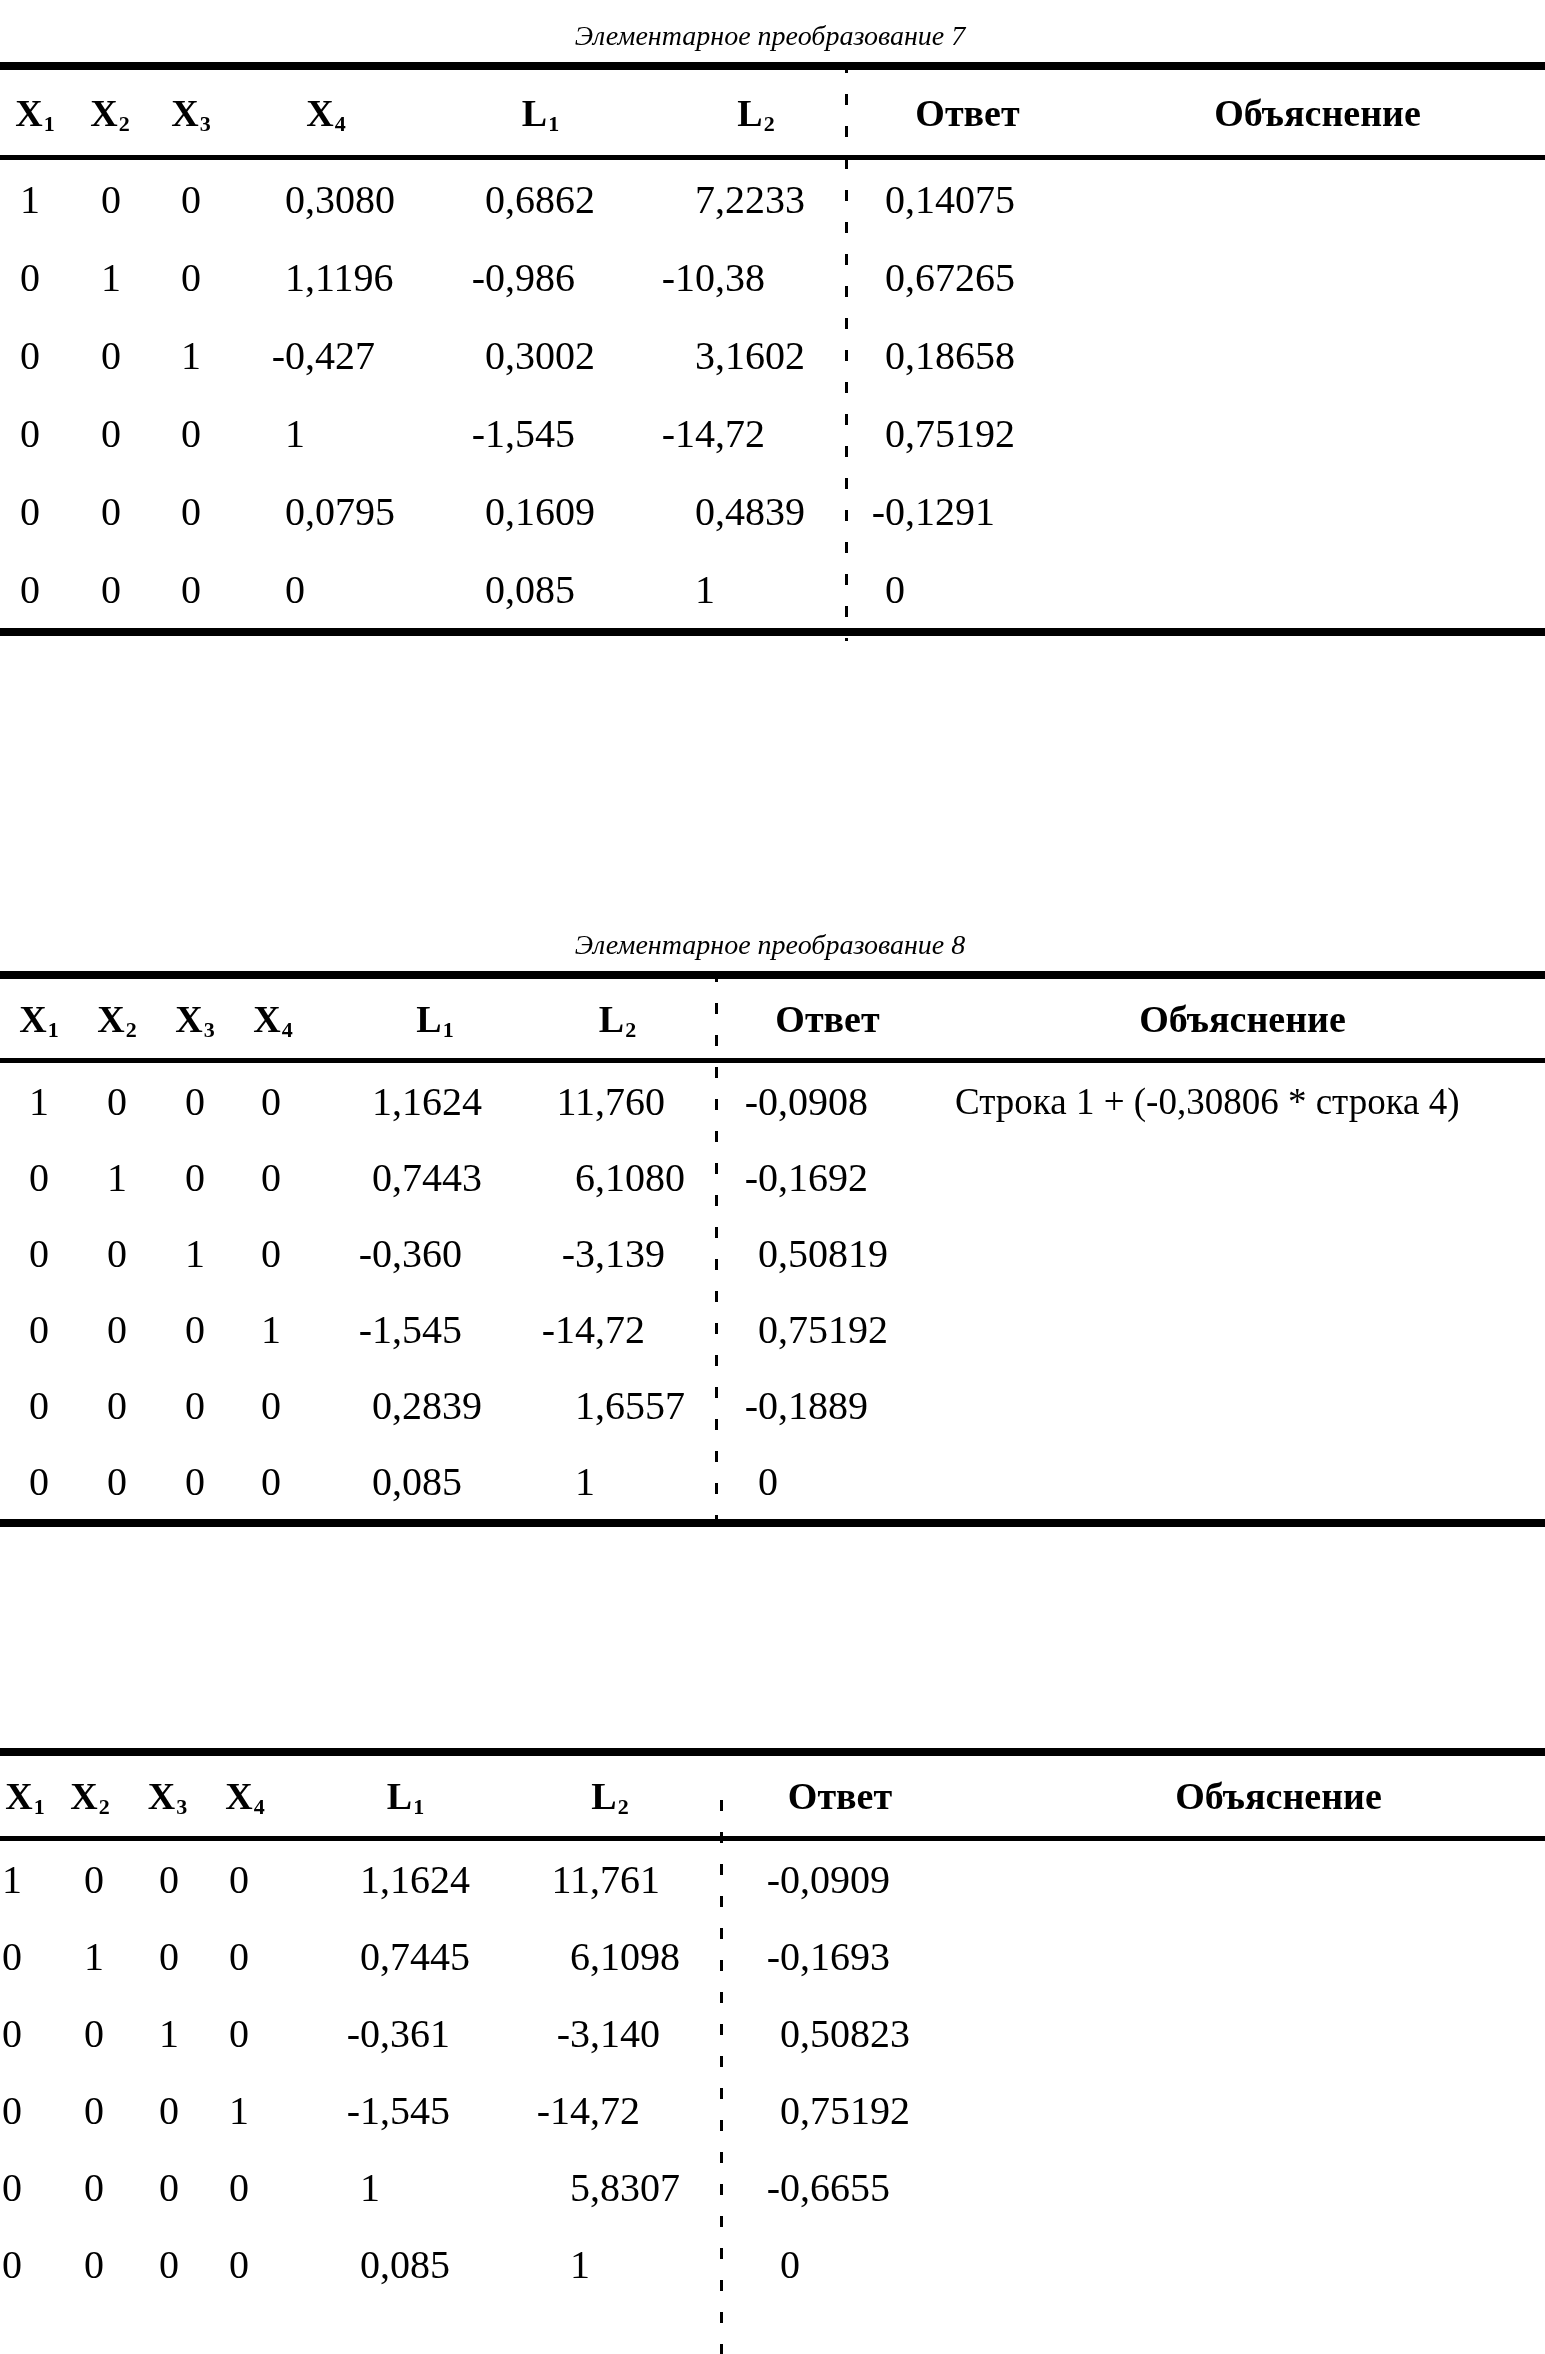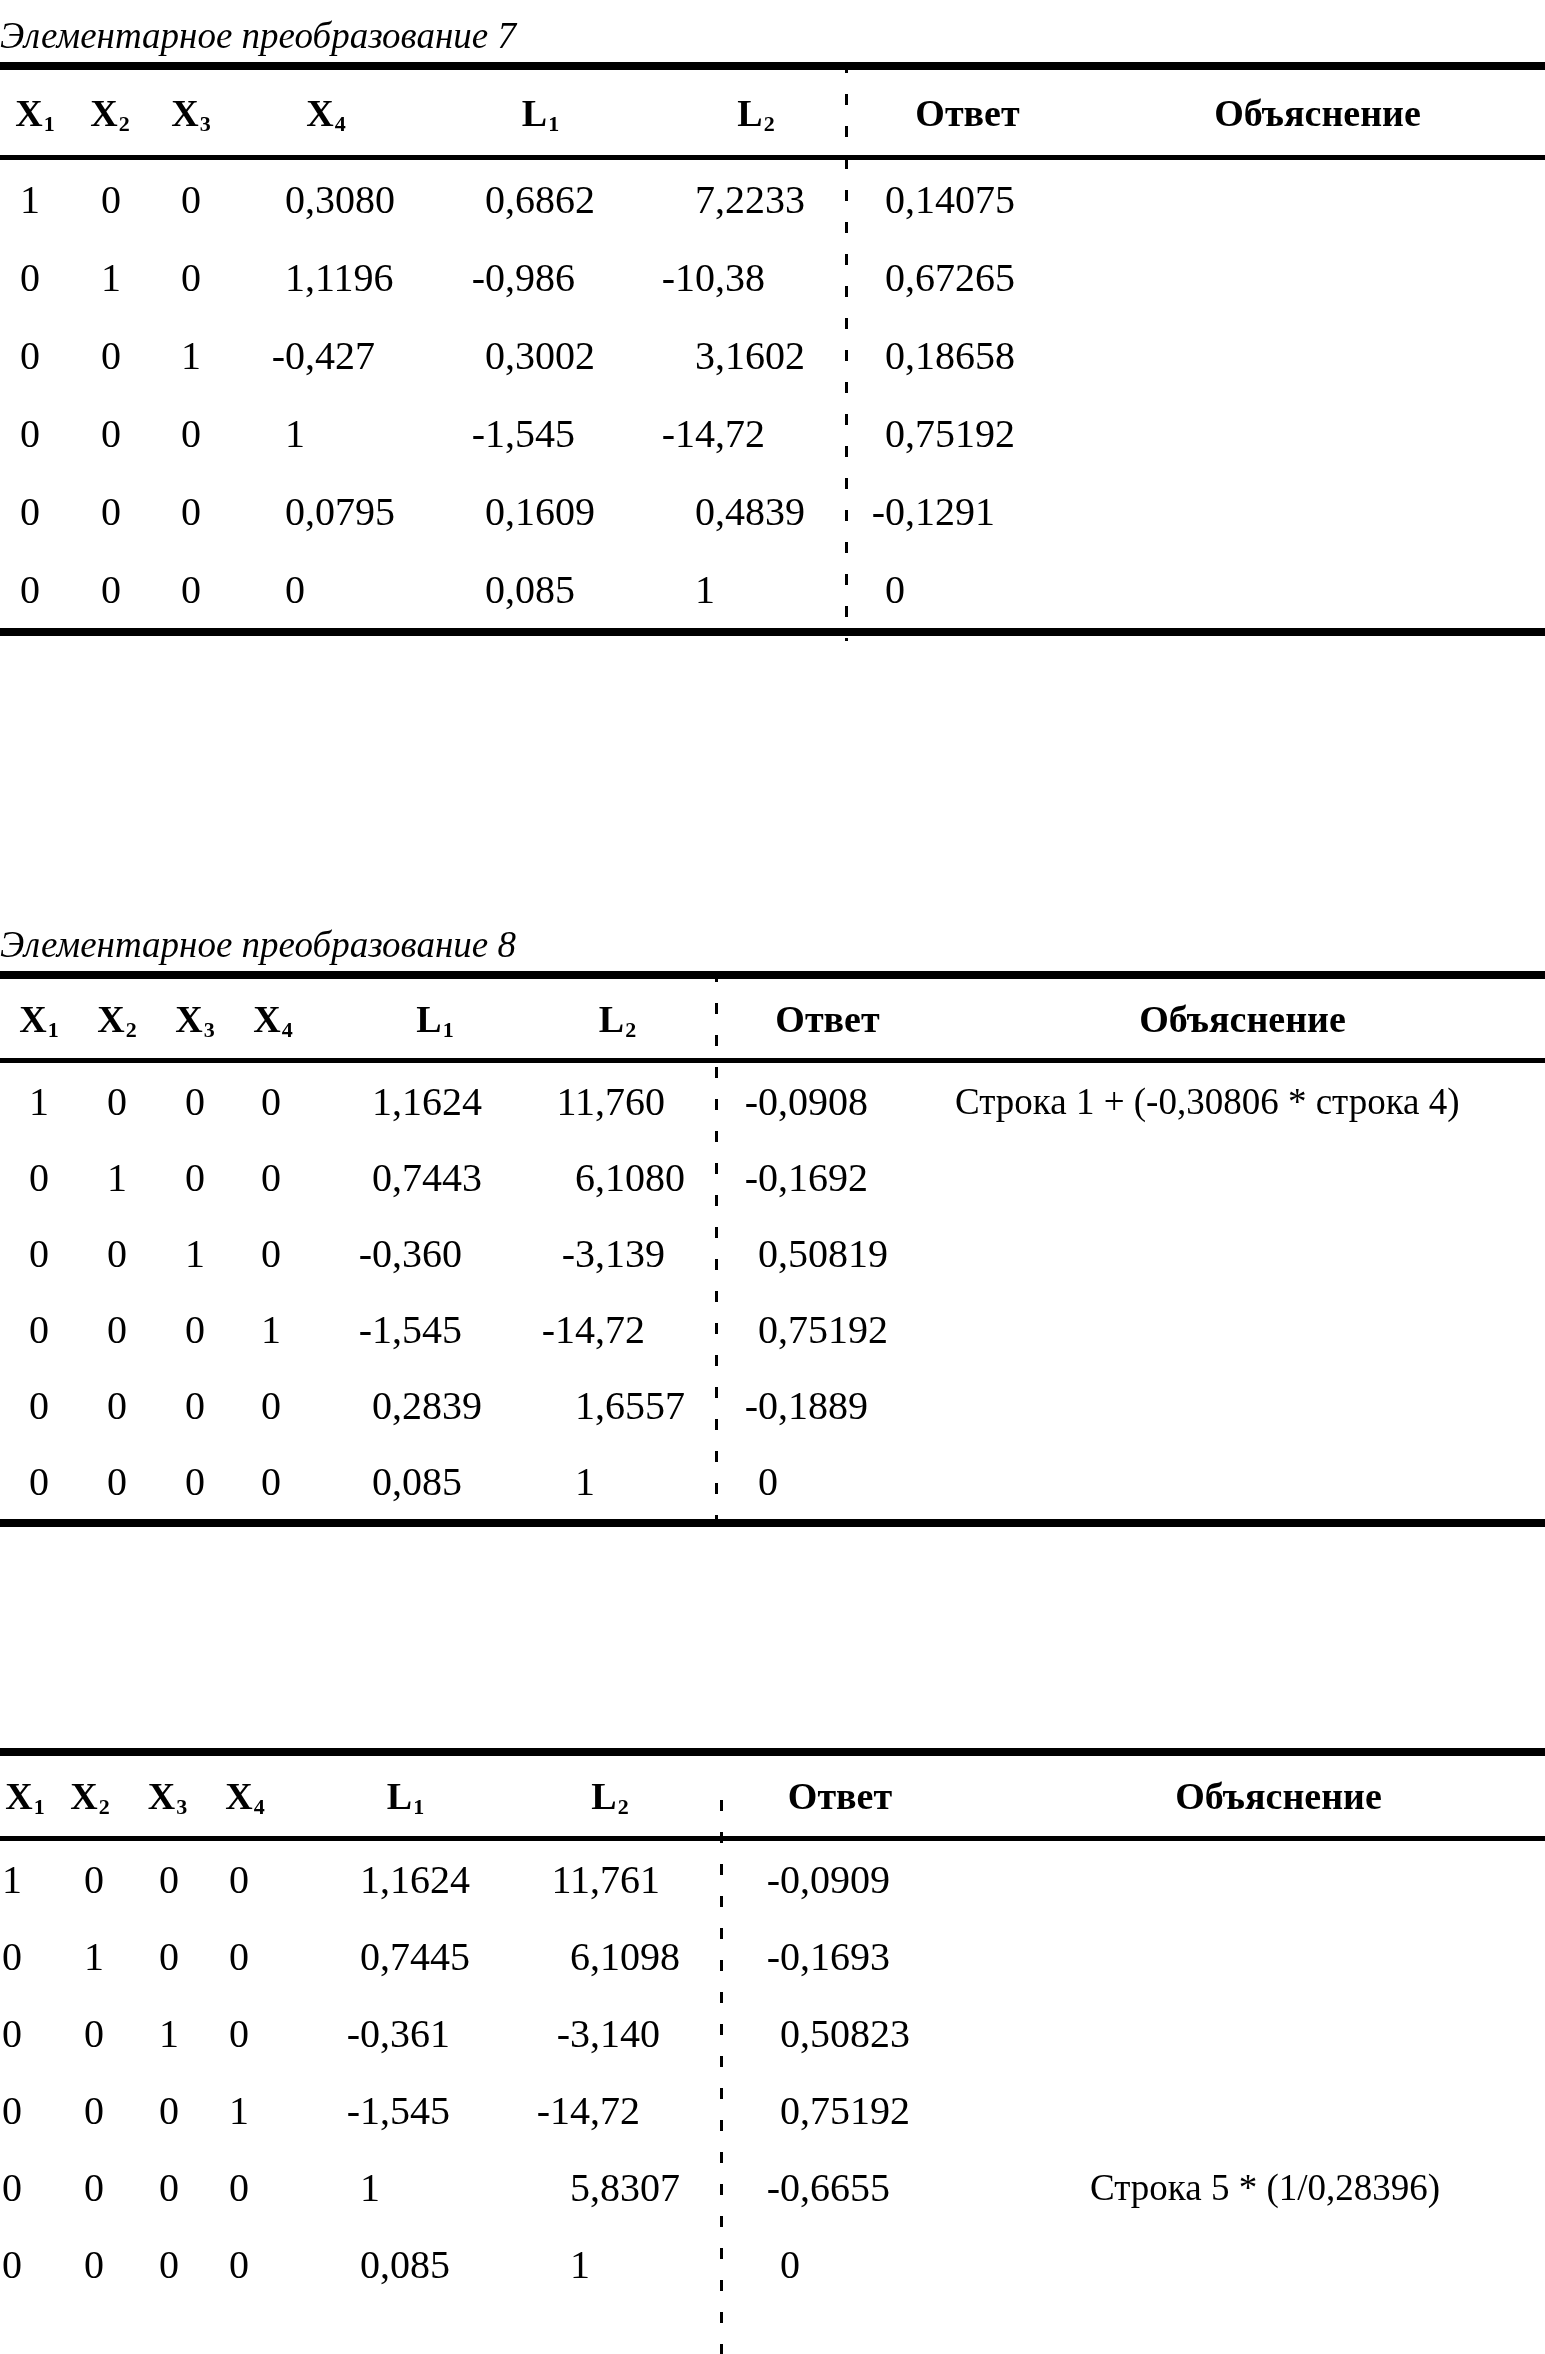--- a/index.html
+++ b/index.html
@@ -13,22 +13,22 @@
     overflow:hidden;
     font-family:"Liberation Serif","DejaVu Serif",serif;
   }
   .sec { position:absolute; left:0; width:1545px; }
   #sec0 { top:10px; }
   #sec1 { top:919px; }
   #sec2 { top:1748px; }
 
   .caption {
     height:52px; line-height:52px;
-    font-style:italic; font-size:37px;
-    text-align:left; padding-right:5px;
+    font-style:italic; font-size:28px;
+    text-align:center; padding-right:5px;
     white-space:nowrap;
   }
 
   .xtable { position:relative; border-top:8px solid #000; }
   .xtable.bb { border-bottom:8px solid #000; }
 
   .row { display:grid; align-items:center; }
   .t0 .row { grid-template-columns:70px 80px 82px 188px 205px 220px 245px 1fr; }
   .t1 .row { grid-template-columns:78px 78px 78px 78px 208px 195px 225px 1fr; }
   .t2 .row { grid-template-columns:50px 80px 75px 80px 215px 220px 240px 1fr; }
@@ -709,21 +709,20 @@
             <span class="fp"></span>
           </div>
           <div class="cell num c5">
             <span class="ip">5</span>
             <span class="fp">,8307</span>
           </div>
           <div class="cell num c6">
             <span class="ip">-0</span>
             <span class="fp">,6655</span>
           </div>
-          <div class="cell expl c7">Строка 5 * (1/0,28396)</div>
         </div>
         <div class="row drow">
           <div class="cell num c0">
             <span class="ip">0</span>
             <span class="fp"></span>
           </div>
           <div class="cell num c1">
             <span class="ip">0</span>
             <span class="fp"></span>
           </div>

